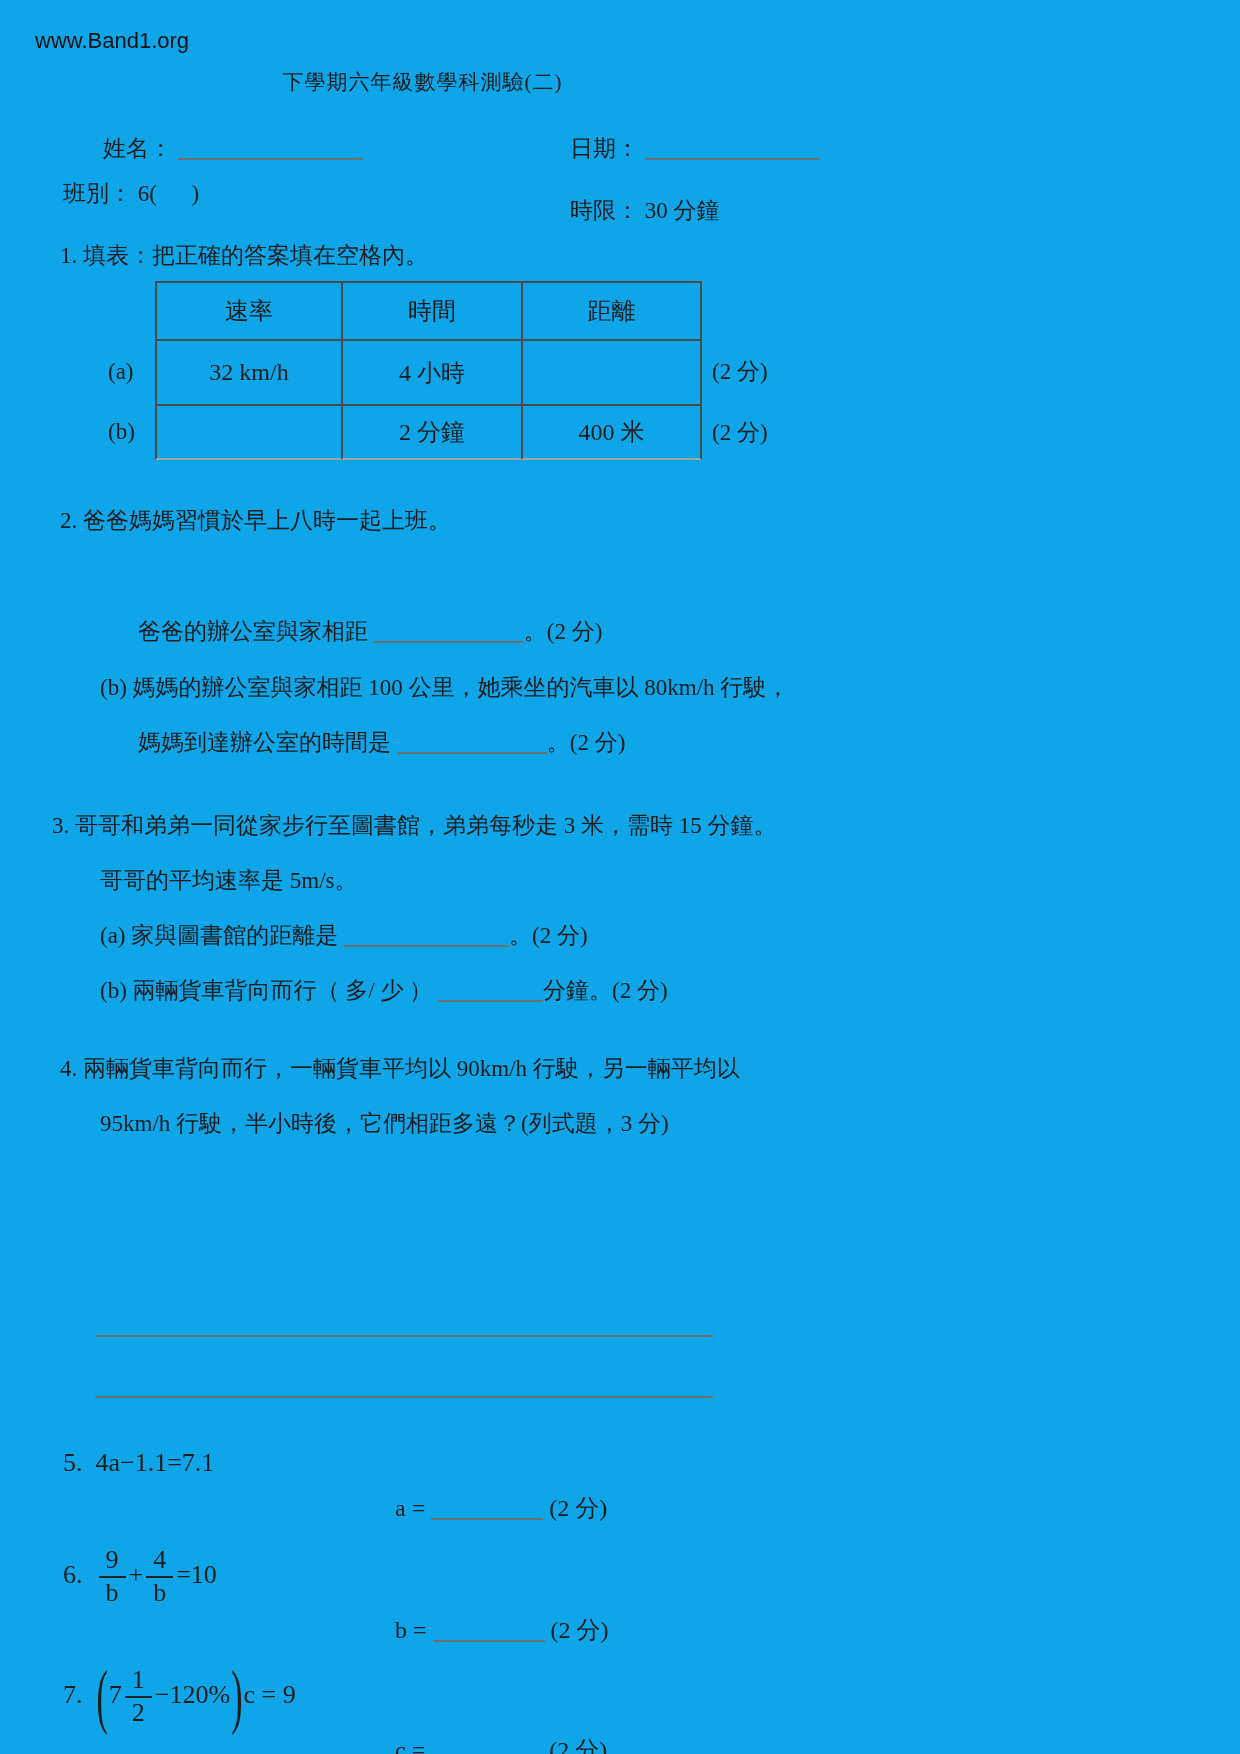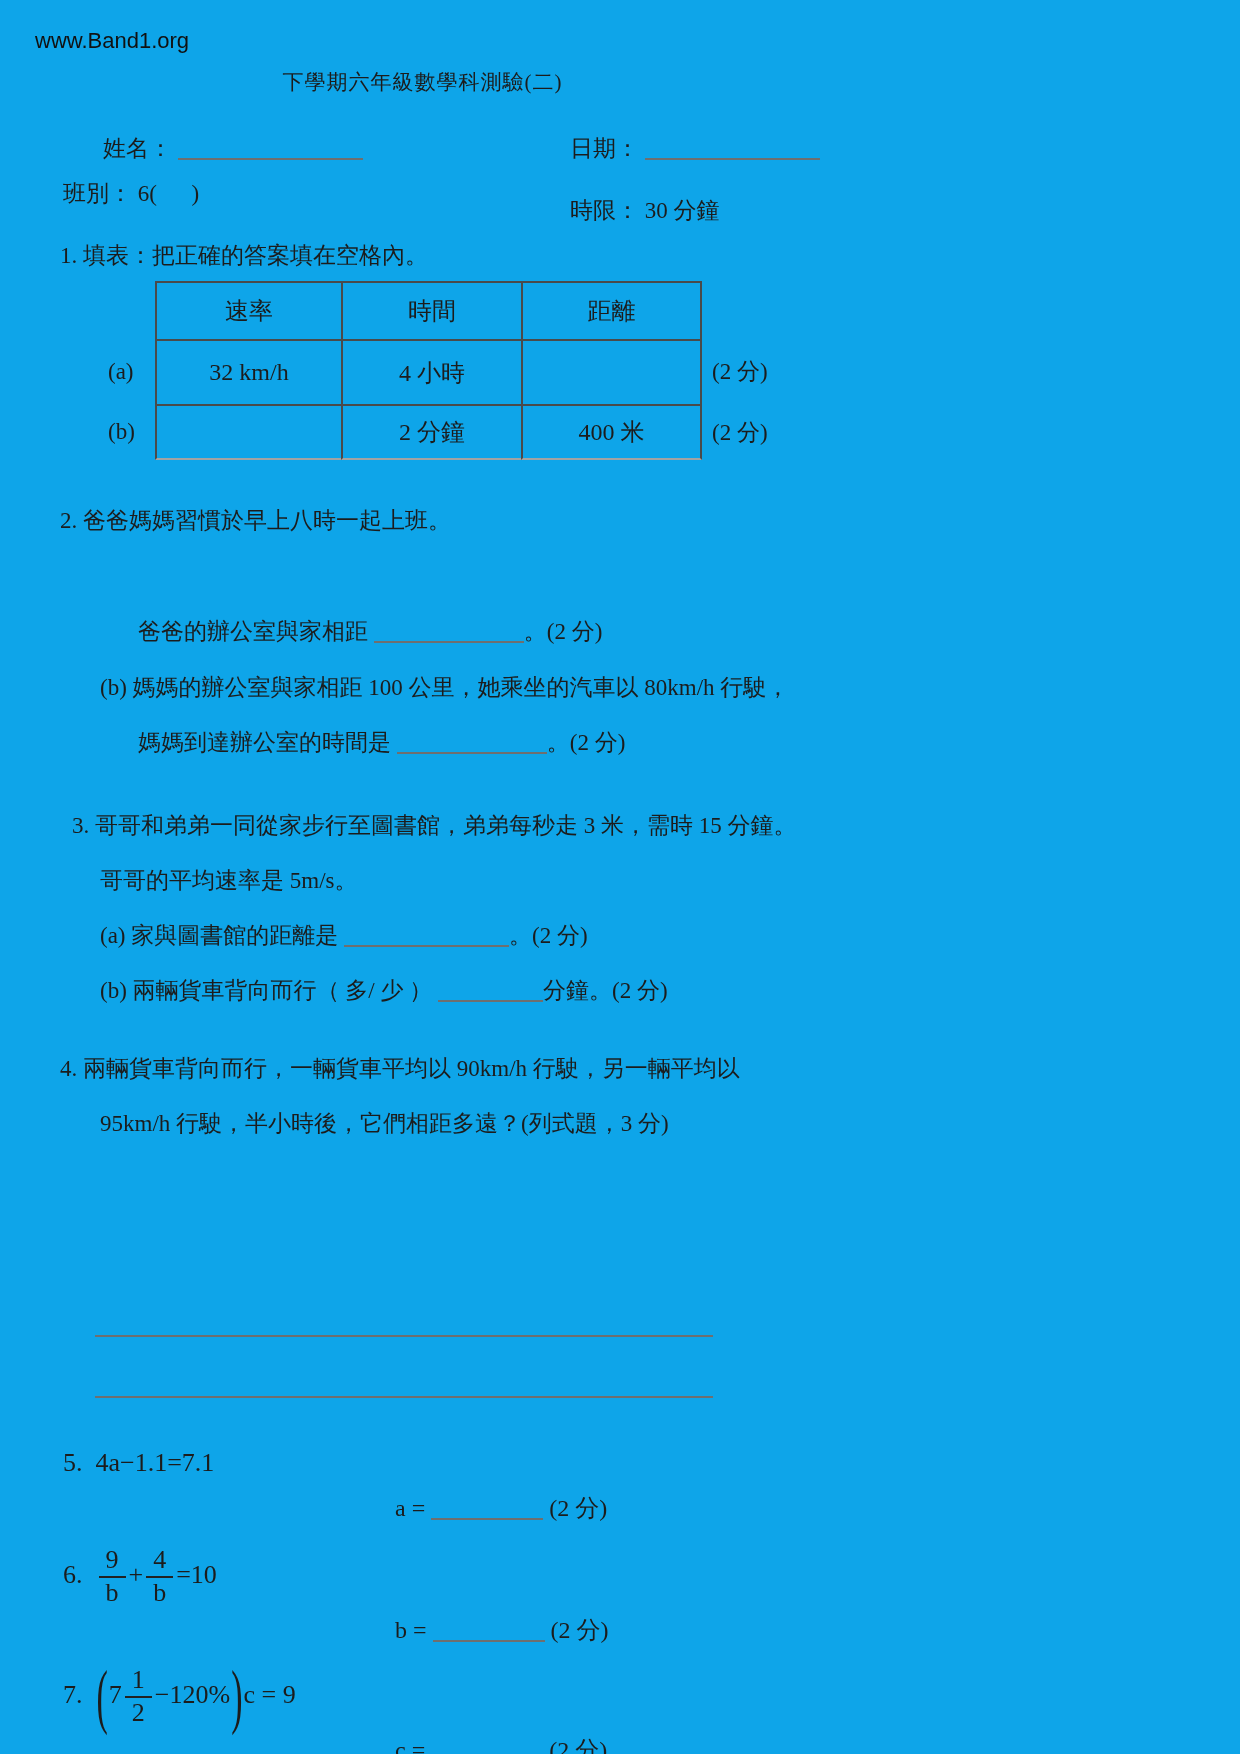--- a/index.html
+++ b/index.html
@@ -132,21 +132,21 @@
   </div>
   <div class="abs line" style="left:100px; top:672px;">
     <span>(b)</span>
     <span>媽媽的辦公室與家相距 100 公里，她乘坐的汽車以 80km/h 行駛，</span>
   </div>
   <div class="abs line" style="left:138px; top:727px;">
     <span>媽媽到達辦公室的時間是</span>
     <span class="blank" style="width:150px;"></span><span>。(2 分)</span>
   </div>
 
-  <div class="abs line" style="left:72px; top:810px;">
+  <div class="abs line" style="left:52px; top:810px;">
     <span>3.</span>
     <span>哥哥和弟弟一同從家步行至圖書館，弟弟每秒走 3 米，需時 15 分鐘。</span>
   </div>
   <div class="abs line" style="left:100px; top:865px;">
     <span>哥哥的平均速率是 5m/s。</span>
   </div>
   <div class="abs line" style="left:100px; top:920px;text-align:right;">
     <span>(a)</span>
     <span>家與圖書館的距離是</span>
     <span class="blank" style="width:165px;"></span><span>。(2 分)</span>

